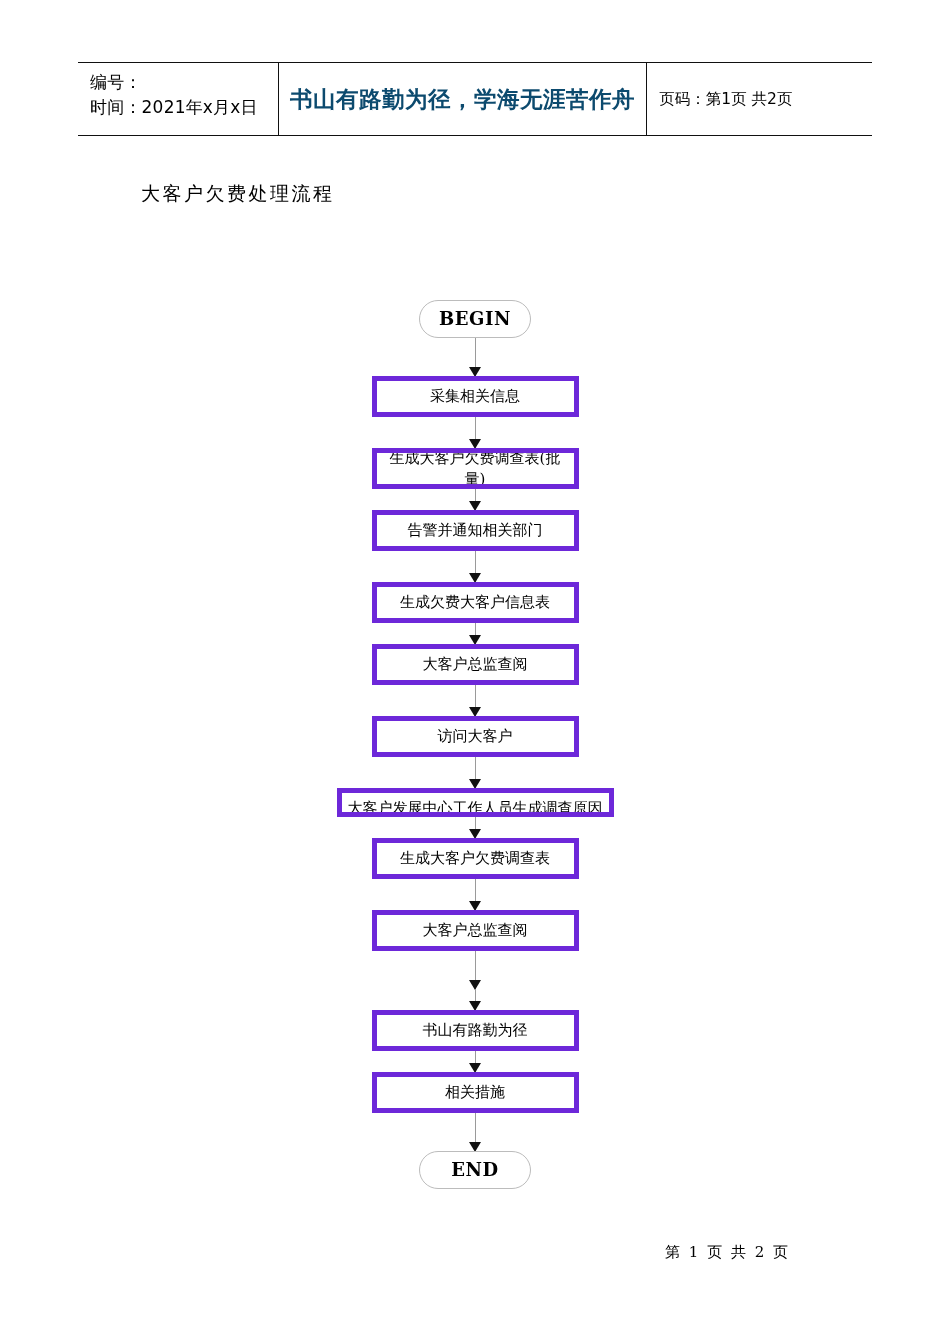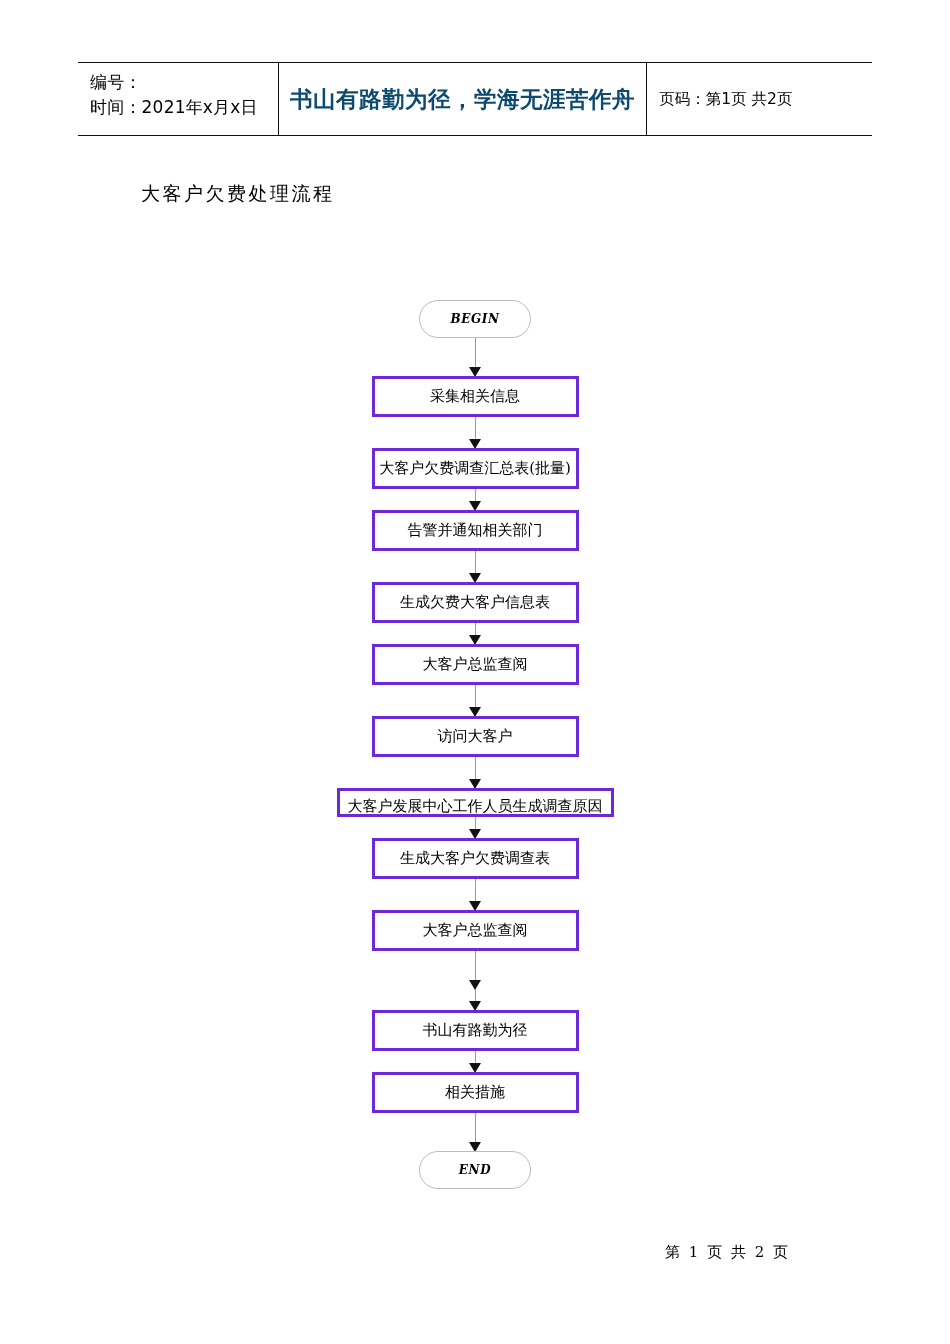--- a/index.html
+++ b/index.html
@@ -83,21 +83,21 @@
   }
   .flow-row {
     position: relative;
     width: 950px;
     display: flex;
     justify-content: center;
   }
 
   .node {
     box-sizing: border-box;
-    border: 3px solid #6d28d9;
+    border: 5px solid #6d28d9;
     background: #ffffff;
     font-family: "DejaVu Serif", "Liberation Serif", serif;
     font-size: 15px;
     text-align: center;
     position: relative;
     overflow: hidden;
   }
   .node .node-label {
     display: block;
     white-space: pre-line;
@@ -109,23 +109,22 @@
     width: 112px;
     height: 38px;
     border-radius: 19px;
     border: 1px solid #bcbcbc;
     display: flex;
     align-items: center;
     justify-content: center;
   }
   .node.terminator .node-label {
     font-weight: bold;
-    font-size: 12px;
+    font-size: 18px;
     letter-spacing: 0.6px;
-    font-style: italic;
   }
 
   
   .node.process {
     width: 207px;
     height: 41px;
     display: flex;
     align-items: center;
     justify-content: center;
   }
@@ -227,21 +226,21 @@
     </div>
   </div>
 
   <div class="connector gap-md">
     <div class="stem"></div>
     <div class="arrow"></div>
   </div>
 
   <div class="flow-row">
     <div class="node process">
-      <span class="node-label">大客户欠费调查汇总表(批量)</span>
+      <span class="node-label">生成大客户欠费调查表(批量)</span>
     </div>
   </div>
 
   <div class="connector gap-sm">
     <div class="stem"></div>
     <div class="arrow"></div>
   </div>
 
   <div class="flow-row">
     <div class="node process">

